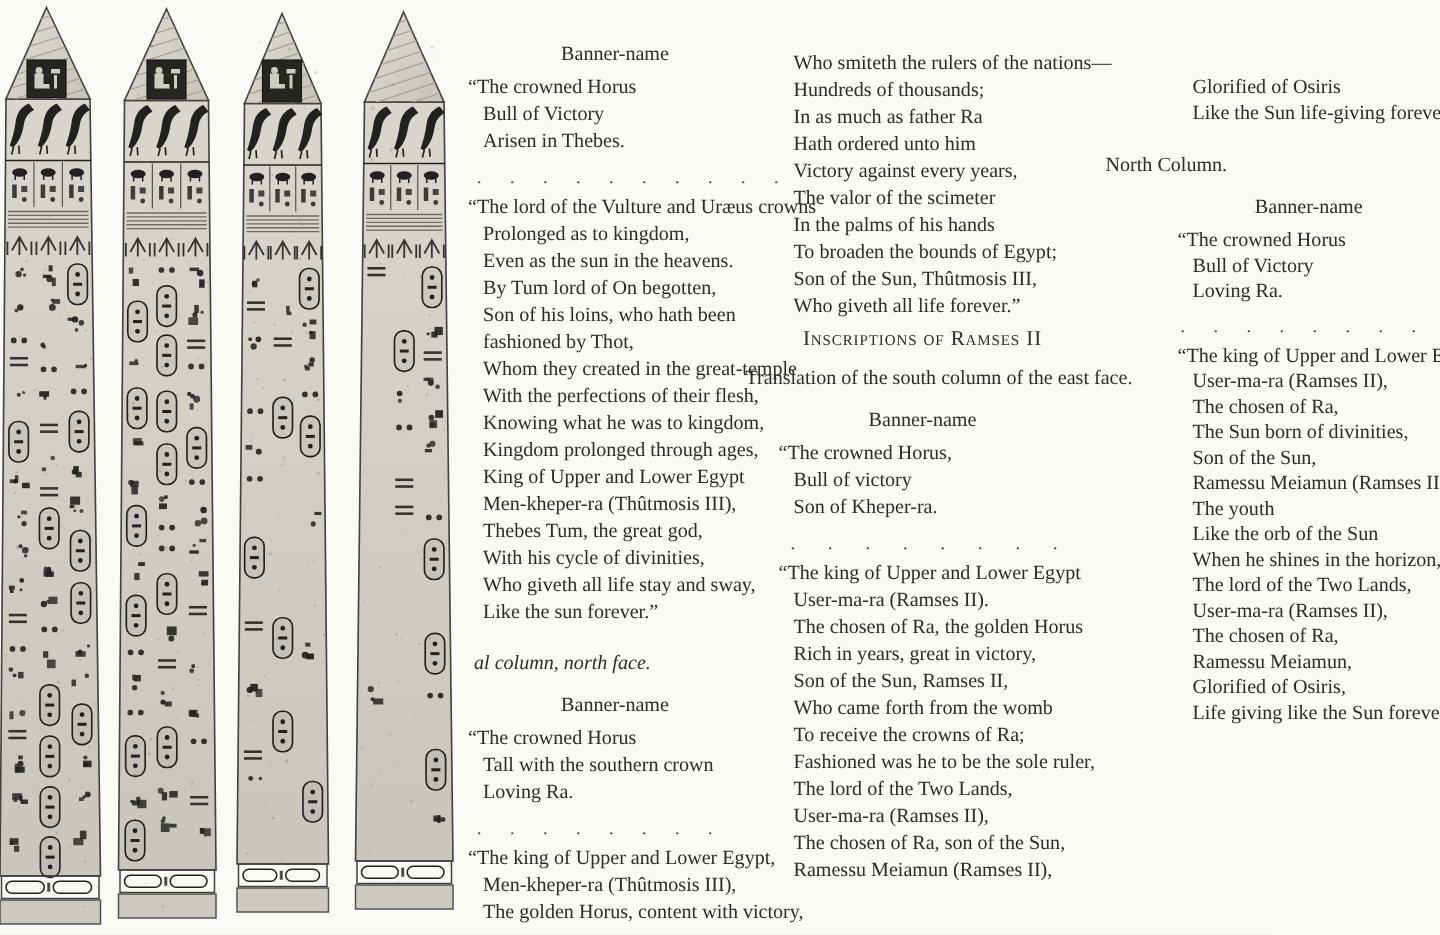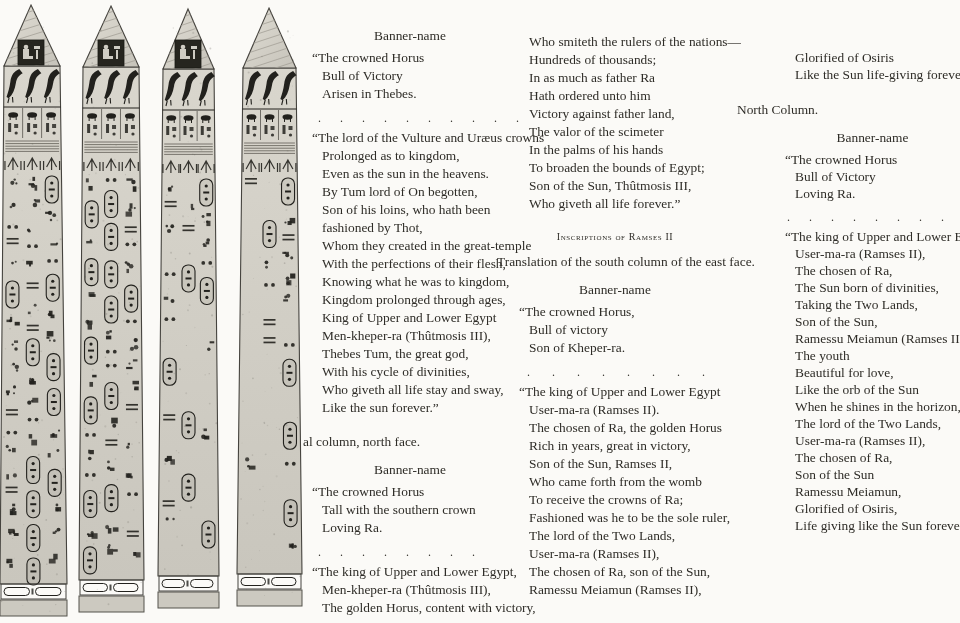--- a/index.html
+++ b/index.html
@@ -9,23 +9,23 @@
   #obelisk-art{position:absolute;left:0;top:0;}
   #text-layer{position:absolute;left:0;top:0;width:816px;height:623px;}
   .tcol{position:absolute;font-size:13.4px;}
   #left-column{left:304px;top:27px;width:212px;}
   #middle-column{left:497px;top:33px;width:236px;}
   #right-column{left:735px;top:49px;width:225px;}
   .tcol > :first-child{margin-top:0;}
   .line{line-height:18px;white-space:nowrap;}
   .stanza{margin-top:4px;}
   .heading{margin-top:10px;text-align:center;line-height:18px;}
-  .heading-sc{margin-top:14px;text-align:center;font-variant:small-caps;letter-spacing:.6px;line-height:20px;font-size:10px;}
+  .heading-sc{margin-top:4px;text-align:center;font-variant:small-caps;letter-spacing:.6px;line-height:20px;font-size:14px;}
   .subheading{margin-top:6px;line-height:18px;white-space:nowrap;}
-  .fragment{margin-top:16px;padding-left:1px;line-height:18px;margin-left:-2px;}
+  .fragment{margin-top:16px;padding-left:14px;line-height:18px;margin-left:-2px;font-style:italic;}
   .label{margin-top:18px;padding-left:2px;line-height:18px;}
   .dots{margin:8px 0 4px;font-size:12px;letter-spacing:1px;word-spacing:14px;color:#3a3833;line-height:14px;white-space:nowrap;}
   #left-column .line{padding-left:18px;}
   #left-column .line.q{padding-left:8px;}
   #left-column .dots{padding-left:14px;}
   #middle-column .line{padding-left:32px;}
   #middle-column .line.q{padding-left:22px;}
   #middle-column .dots{padding-left:30px;word-spacing:17px;}
   #middle-column .heading{margin-top:10px;}
   #right-column .line{padding-left:60px;line-height:17px;}
@@ -1007,21 +1007,21 @@
           <div class="line">Men-kheper-ra (Thûtmosis III),</div>
           <div class="line">The golden Horus, content with victory,</div>
         </div>
       </div>
       <div class="tcol" id="middle-column">
         <div class="stanza">
           <div class="line">Who smiteth the rulers of the nations—</div>
           <div class="line">Hundreds of thousands;</div>
           <div class="line">In as much as father Ra</div>
           <div class="line">Hath ordered unto him</div>
-          <div class="line">Victory against father land,</div>
+          <div class="line">Victory against every years,</div>
           <div class="line">The valor of the scimeter</div>
           <div class="line">In the palms of his hands</div>
           <div class="line">To broaden the bounds of Egypt;</div>
           <div class="line">Son of the Sun, Thûtmosis III,</div>
           <div class="line">Who giveth all life forever.”</div>
         </div>
         <div class="heading-sc">Inscriptions of Ramses II</div>
         <div class="subheading">Translation of the south column of the east face.</div>
         <div class="heading">Banner-name</div>
         <div class="stanza">
@@ -1056,30 +1056,27 @@
           <div class="line q">“The crowned Horus</div>
           <div class="line">Bull of Victory</div>
           <div class="line">Loving Ra.</div>
         </div>
         <div class="dots">. . . . . . . . . .</div>
         <div class="stanza">
           <div class="line q">“The king of Upper and Lower Egypt</div>
           <div class="line">User-ma-ra (Ramses II),</div>
           <div class="line">The chosen of Ra,</div>
           <div class="line">The Sun born of divinities,</div>
-          <div class="line">Taking the Two Lands,</div>
           <div class="line">Son of the Sun,</div>
           <div class="line">Ramessu Meiamun (Ramses II);</div>
           <div class="line">The youth</div>
-          <div class="line">Beautiful for love,</div>
           <div class="line">Like the orb of the Sun</div>
           <div class="line">When he shines in the horizon,</div>
           <div class="line">The lord of the Two Lands,</div>
           <div class="line">User-ma-ra (Ramses II),</div>
           <div class="line">The chosen of Ra,</div>
-          <div class="line">Son of the Sun</div>
           <div class="line">Ramessu Meiamun,</div>
           <div class="line">Glorified of Osiris,</div>
           <div class="line">Life giving like the Sun forever.”</div>
         </div>
       </div>
     </div>
 </div>
 
 </body></html>

